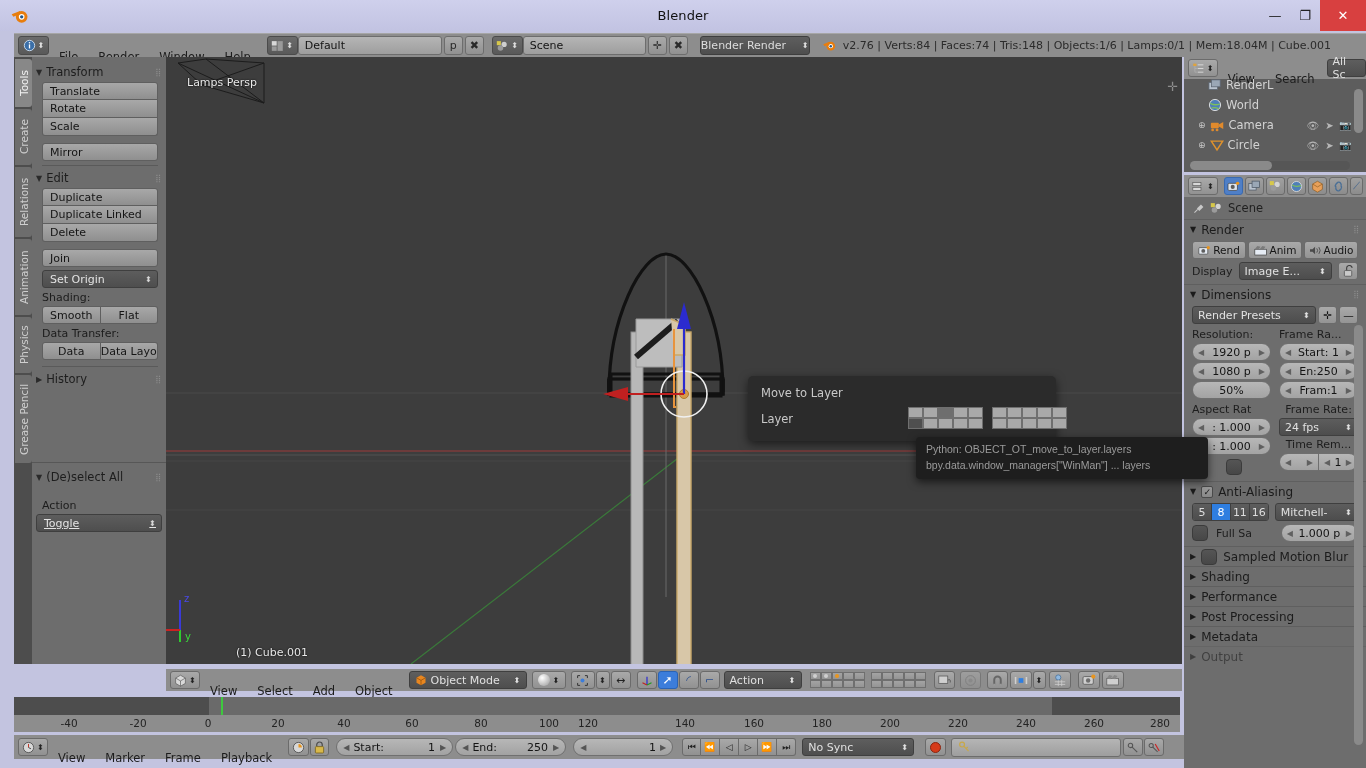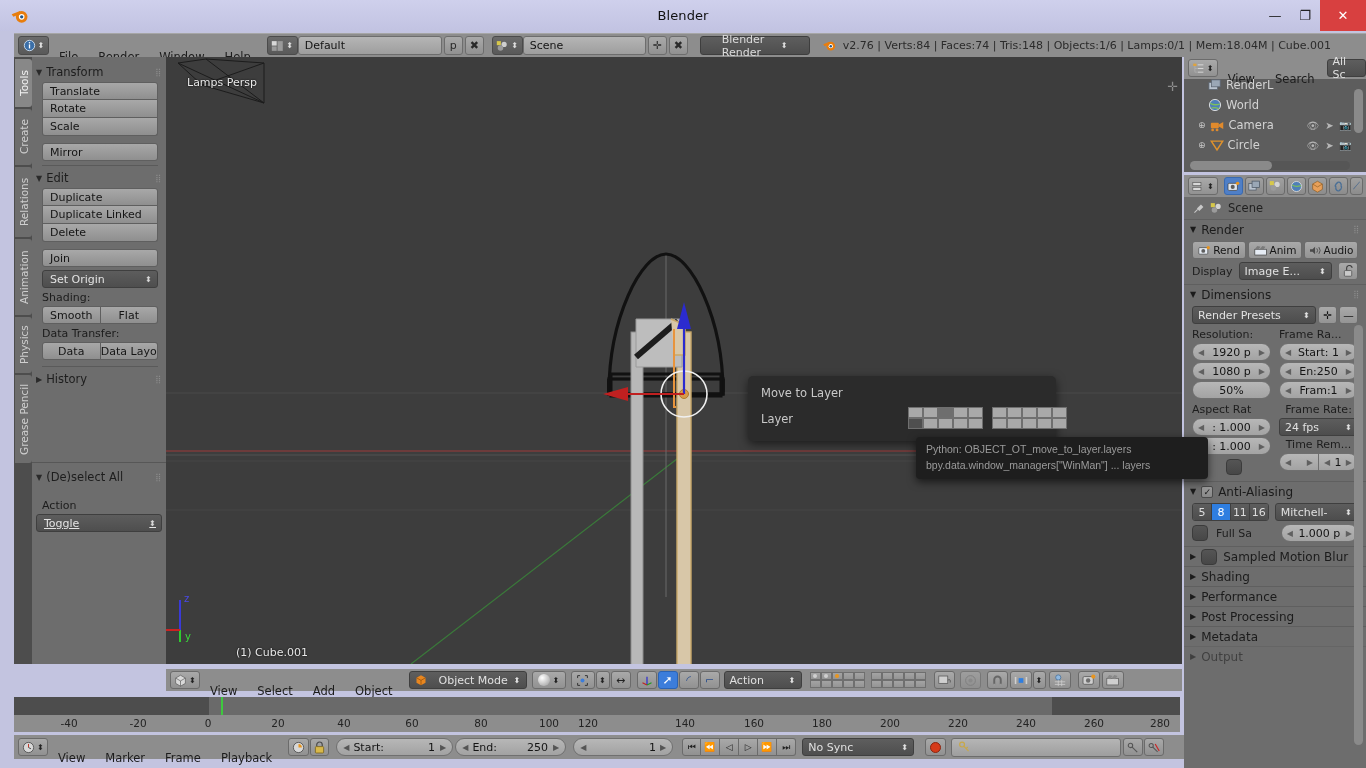--- a/index.html
+++ b/index.html
@@ -48,21 +48,21 @@
     display:flex; align-items:center; padding:0 6px; color:#141414; font-size:11px;
   }
   .hdr-icobtn {
     width:19px; height:19px; background:linear-gradient(#a9a9a9,#919191);
     border:1px solid #6d6d6d; border-radius:3px;
     display:flex; align-items:center; justify-content:center; font-size:11px; color:#2a2a2a;
   }
   .hdr-dark {
     height:19px; background:linear-gradient(#5e5e5e,#4e4e4e);
     border:1px solid #3e3e3e; border-radius:3px;
-    display:flex; align-items:center; padding:0 21px; color:#dcdcdc; font-size:11px;
+    display:flex; align-items:center; padding:0 0; color:#dcdcdc; font-size:11px;
   }
   .stats { color:#2b2b2b; font-size:11px; white-space:nowrap; }
 
   
   .leftcol { position:absolute; left:14px; top:57px; width:152px; height:607px; background:#686868; }
   .tooltabs { position:absolute; left:0; top:0; width:18px; height:607px; background:#4d4d4d; }
   .ttab {
     position:absolute; left:1px; width:17px;
     background:#6d6d6d; border-radius:3px 0 0 3px;
     writing-mode:vertical-rl; transform:rotate(180deg);
@@ -450,21 +450,21 @@
         <line x1="8" y1="8.5" x2="8" y2="15" stroke="#555" stroke-width="0.8"></line>
       </svg>
       <span style="font-size:8px;line-height:7px;">⬍</span>
     </div>
     <div class="menu-item">View</div>
     <div class="menu-item">Select</div>
     <div class="menu-item">Add</div>
     <div class="menu-item">Object</div>
 
     <div class="vh-dark" style="margin-left:6px;width:118px;justify-content:space-between;">
-      <span style="display:flex;align-items:center;gap:12px;">
+      <span style="display:flex;align-items:center;gap:4px;">
         <svg width="12" height="12" viewBox="0 0 16 16">
           <polygon points="8,1.5 14,5 14,11.5 8,15 2,11.5 2,5" fill="#e8861f"></polygon>
           <polyline points="2,5 8,8.5 14,5" fill="none" stroke="#8a4a08" stroke-width="0.9"></polyline>
           <line x1="8" y1="8.5" x2="8" y2="15" stroke="#8a4a08" stroke-width="0.9"></line>
         </svg>
         <span>Object Mode</span>
       </span>
       <span style="font-size:8px;line-height:7px;">⬍</span>
     </div>
 

